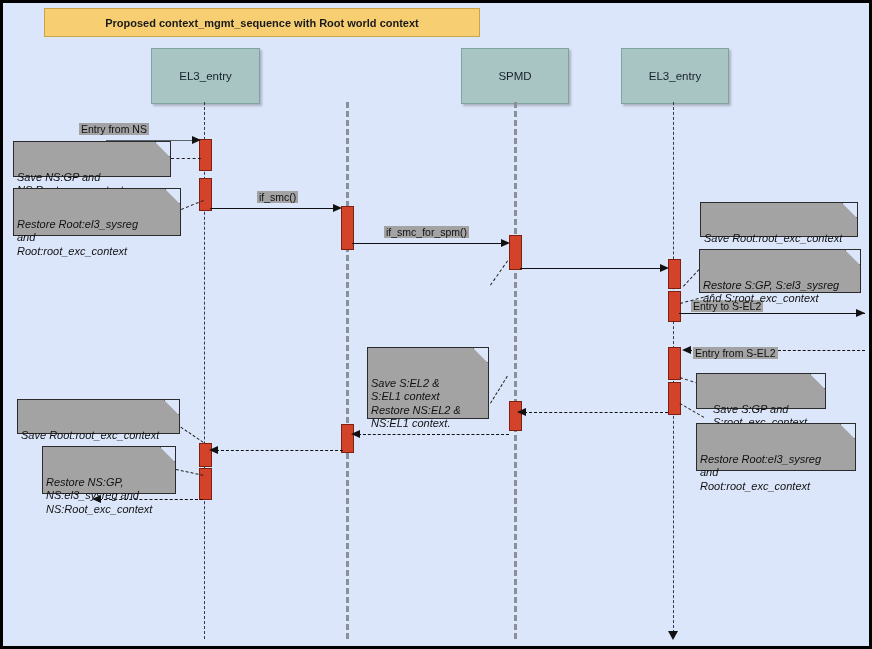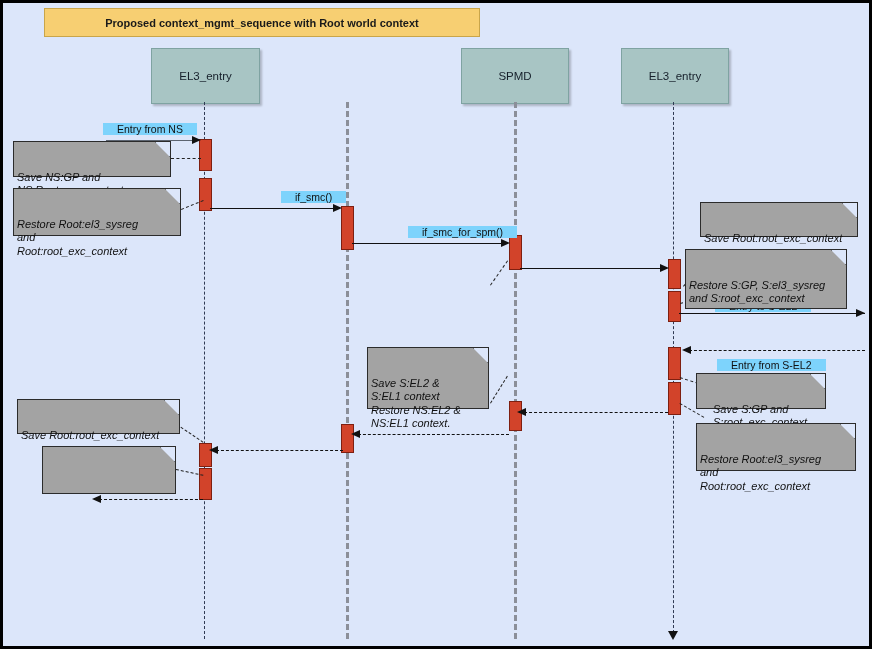--- a/index.html
+++ b/index.html
@@ -41,22 +41,22 @@
   
   .msg{position:absolute;height:0;border-top:1.4px solid #111;}
   .msg.dashed{border-top:1.5px dashed #111;}
   .msg.gray{border-top:1.6px solid #5c6470;}
   .head-r{position:absolute;width:0;height:0;
       border-top:4.5px solid transparent;border-bottom:4.5px solid transparent;
       border-left:9px solid #111;}
   .head-l{position:absolute;width:0;height:0;
       border-top:4.5px solid transparent;border-bottom:4.5px solid transparent;
       border-right:9px solid #111;}
-  .msg-label{position:absolute;font-size:10.5px;color:#111;background:#7dd3fc;
-      padding:0 14px;white-space:nowrap;margin-left:24px;}
+  .msg-label{position:absolute;font-size:10.5px;color:#111;background:#a3a3a3;
+      padding:0 2px;white-space:nowrap;}
 
   
   .leader{position:absolute;height:0;border-top:1px dashed #222;
       transform-origin:0 0;}
 </style>
 </head>
 <body>
 
 <div id="canvas">
 
@@ -99,21 +99,21 @@
 
   <div class="msg" style="left:517px;top:265px;width:142px;"></div>
   <div class="head-r" style="left:657px;top:261px;"></div>
 
   <div class="msg" style="left:676px;top:310px;width:186px;"></div>
   <div class="head-r" style="left:853px;top:306px;"></div>
   <div class="msg-label" style="left:688px;top:297px;">Entry to S-EL2</div>
 
   <div class="msg dashed" style="left:686px;top:347px;width:176px;"></div>
   <div class="head-l" style="left:679px;top:343px;"></div>
-  <div class="msg-label" style="left:690px;top:356px;">Entry from S-EL2</div>
+  <div class="msg-label" style="left:690px;top:344px;">Entry from S-EL2</div>
 
   <div class="msg dashed" style="left:521px;top:409px;width:144px;"></div>
   <div class="head-l" style="left:514px;top:405px;"></div>
 
   <div class="msg dashed" style="left:355px;top:431px;width:151px;"></div>
   <div class="head-l" style="left:348px;top:427px;"></div>
 
   <div class="msg dashed" style="left:213px;top:447px;width:127px;"></div>
   <div class="head-l" style="left:206px;top:443px;"></div>
 
@@ -143,27 +143,27 @@
 and
 Root:root_exc_context</span>
   </div>
 
 
   <div class="note" style="left:697px;top:199px;width:158px;height:35px;">
     <span class="fold"></span>
     <span>Save Root:root_exc_context</span>
   </div>
 
-  <div class="note" style="left:682px;top:246px;width:162px;height:60px;">
+  <div class="note" style="left:696px;top:246px;width:162px;height:44px;">
     <span class="fold"></span>
     <span>Restore S:GP, S:el3_sysreg
 and S:root_exc_context</span>
   </div>
 
-  <div class="note" style="left:364px;top:344px;width:122px;height:62px;">
+  <div class="note" style="left:364px;top:344px;width:122px;height:72px;">
     <span class="fold"></span>
     <span>Save S:EL2 &amp;
 S:EL1 context
 Restore NS:EL2 &amp;
 NS:EL1 context.</span>
   </div>
 
   <div class="note" style="left:693px;top:370px;width:130px;height:36px;padding-left:16px;">
     <span class="fold"></span>
     <span>Save S:GP and
@@ -177,15 +177,18 @@
 Root:root_exc_context</span>
   </div>
 
   <div class="note" style="left:14px;top:396px;width:163px;height:35px;">
     <span class="fold"></span>
     <span>Save Root:root_exc_context</span>
   </div>
 
   <div class="note" style="left:39px;top:443px;width:134px;height:48px;">
     <span class="fold"></span>
+    <span>Restore NS:GP,
+NS:el3_sysreg and
+NS:Root_exc_context</span>
   </div>
 
 </div>
 
 </body></html>

